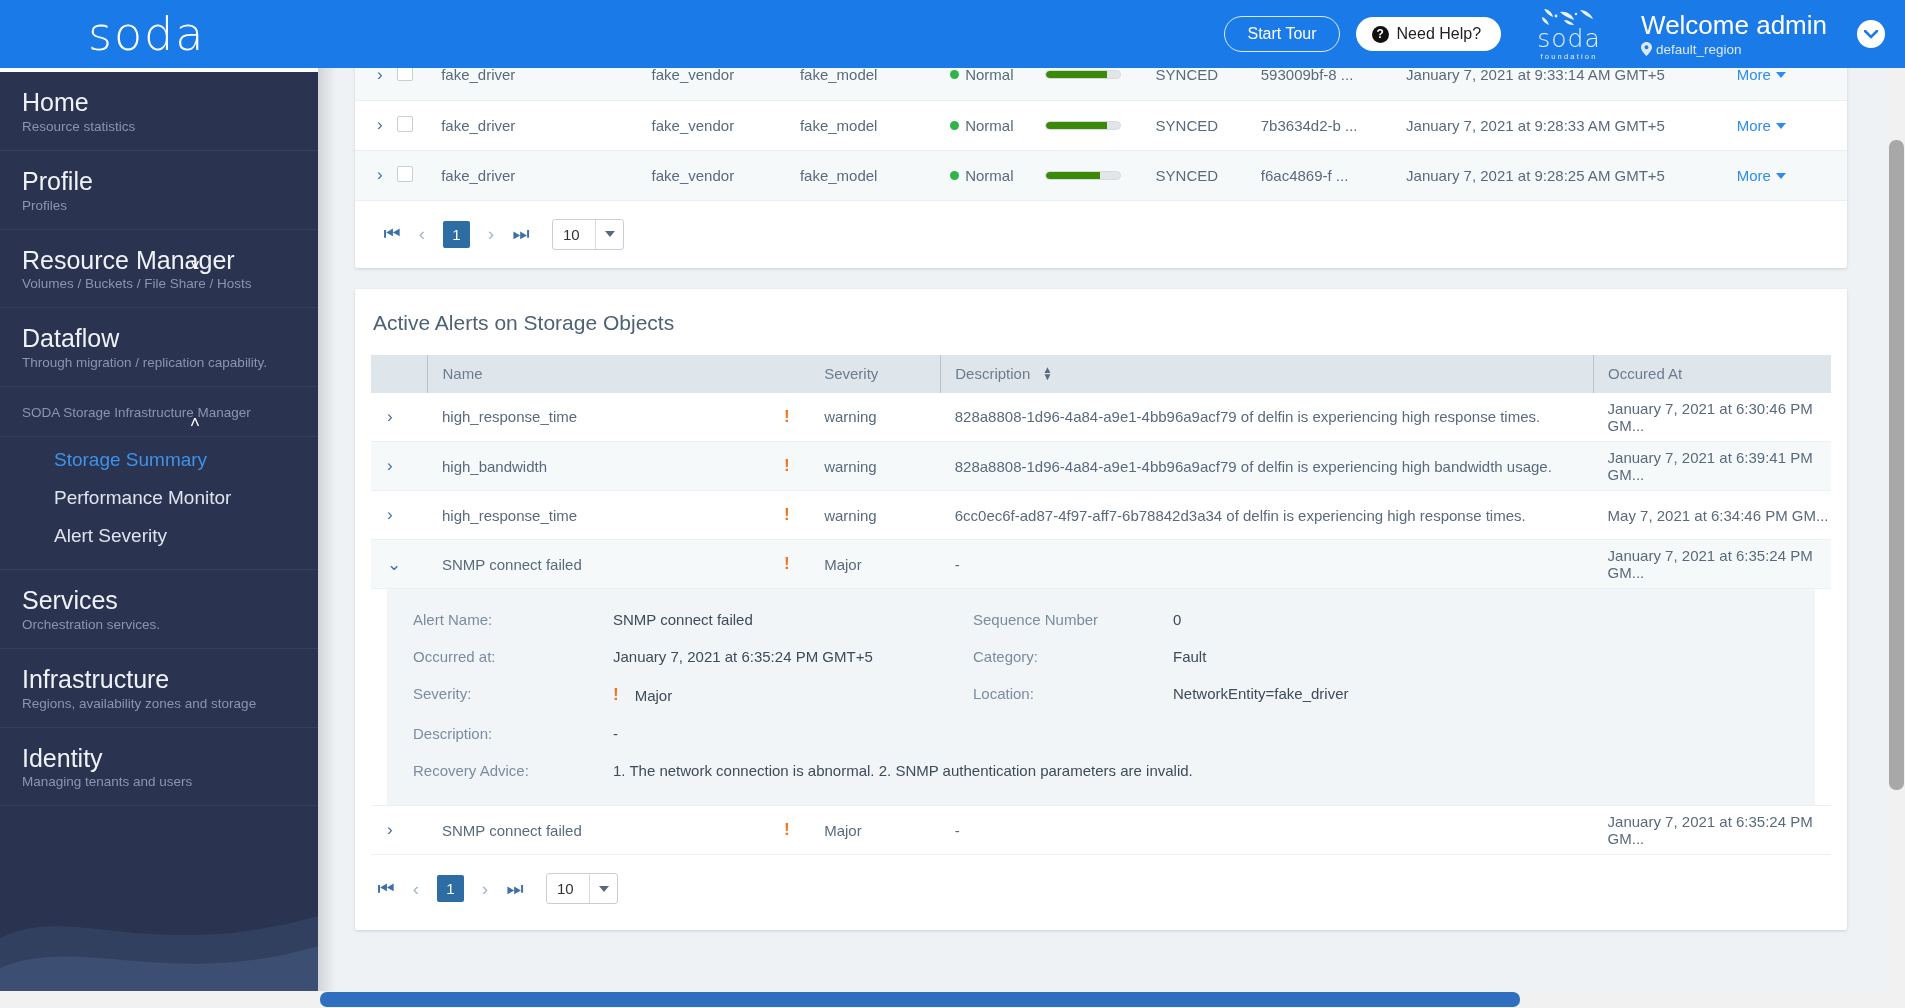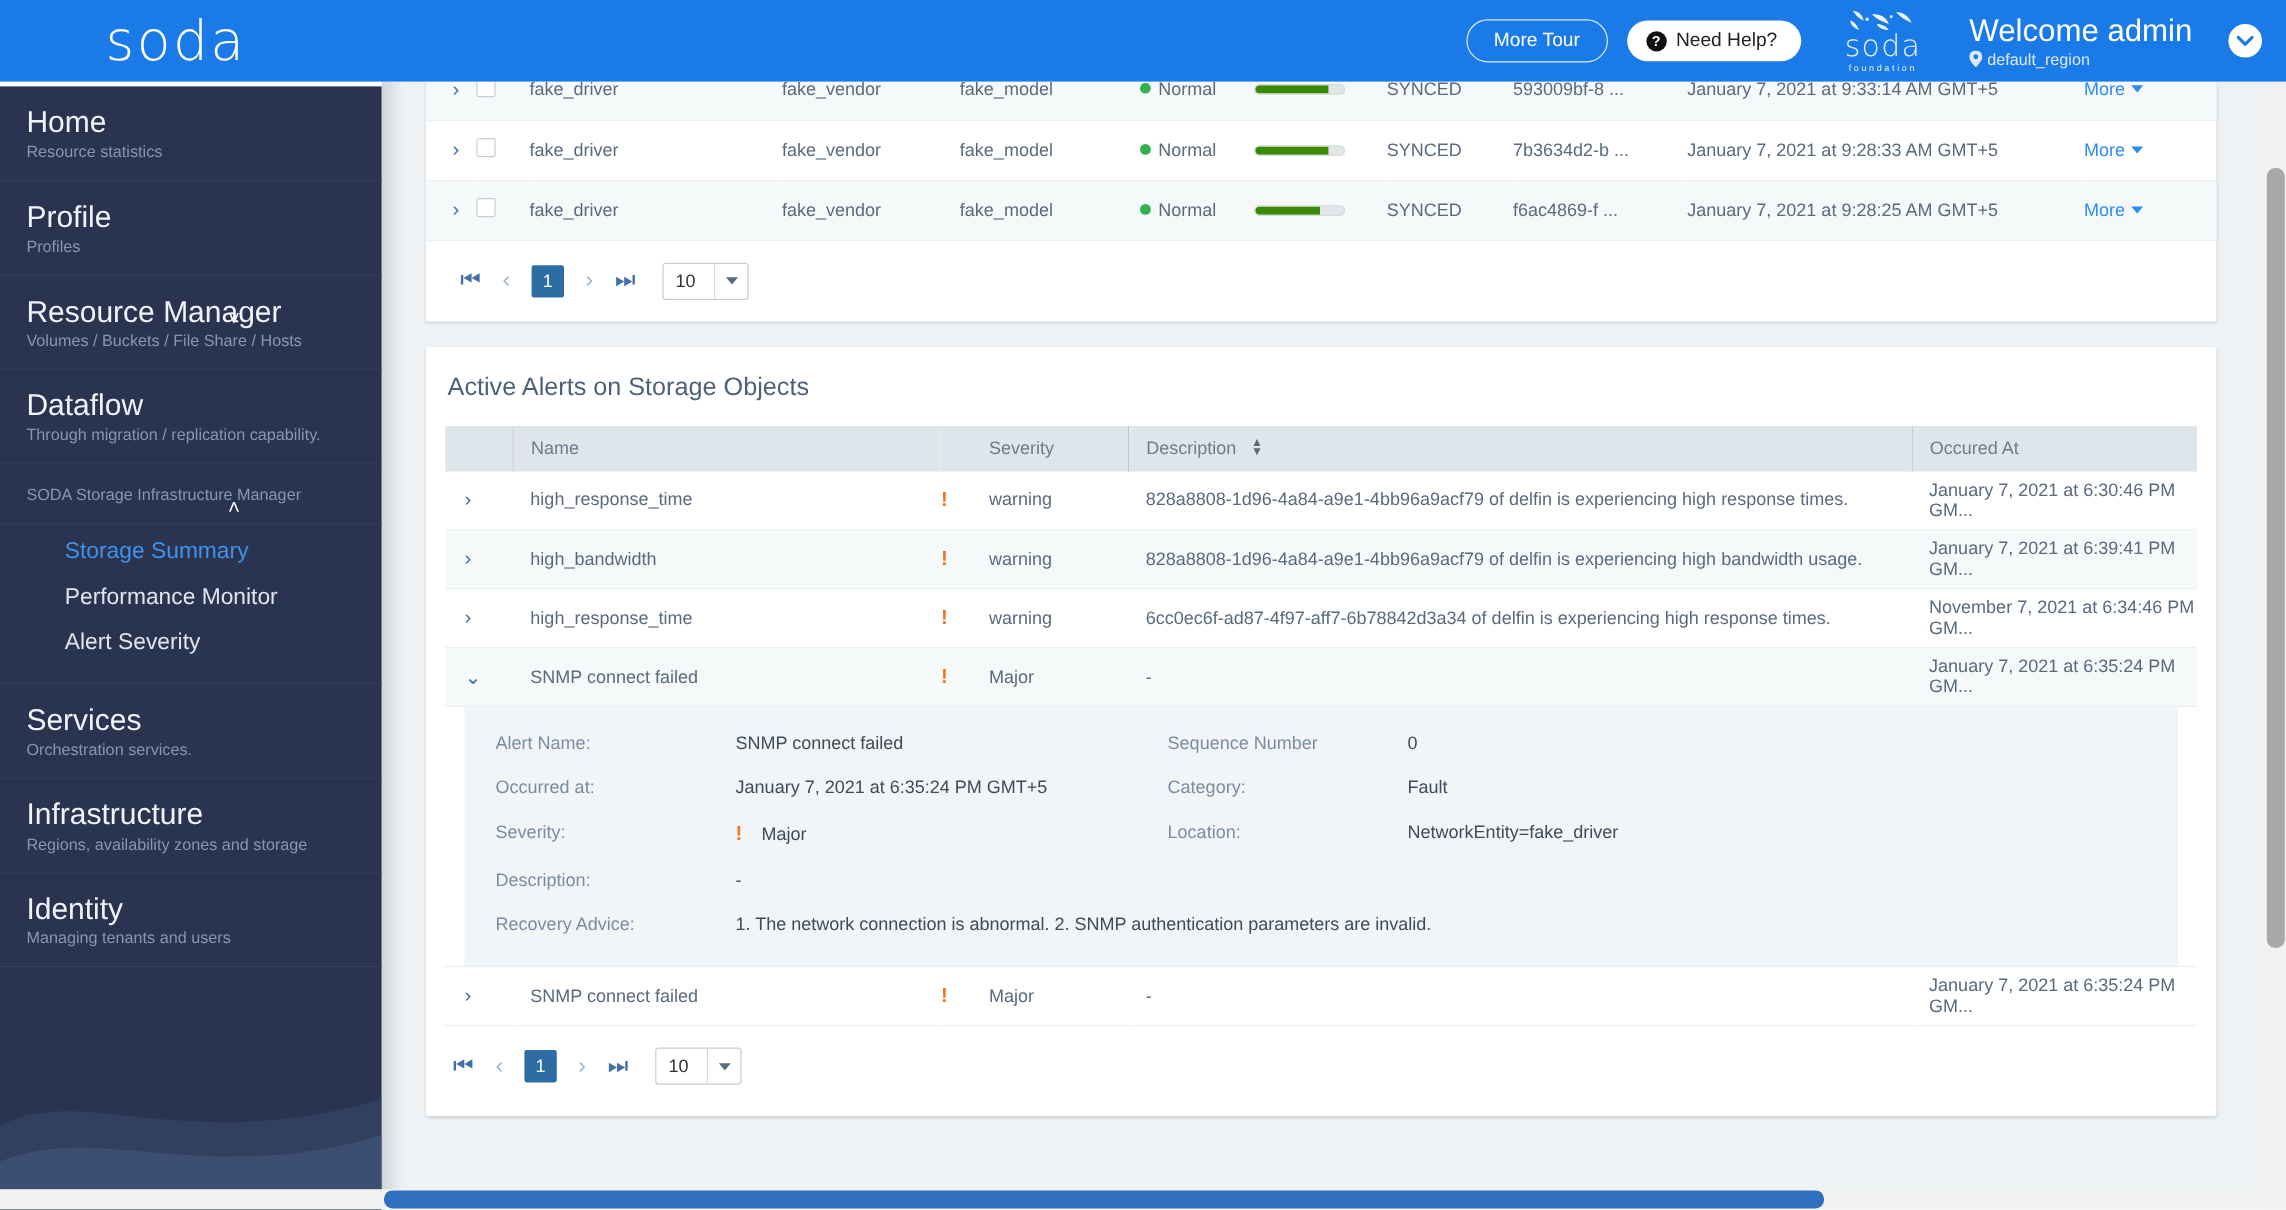--- a/index.html
+++ b/index.html
@@ -227,21 +227,21 @@
     background: linear-gradient(to right, rgba(0,0,0,.12), rgba(0,0,0,0));
     z-index: 20; pointer-events: none;
   }
 </style>
 </head>
 <body>
 
 <div class="topbar">
   <div class="brand-logo">soda</div>
   <div class="topbar-right">
-    <button class="btn-tour">More Tour</button>
+    <button class="btn-tour">Start Tour</button>
     <button class="btn-help">
       <span class="help-q">?</span>
       <span>Need Help?</span>
     </button>
     <div class="sf-logo">
       <svg width="62" height="20" viewBox="0 0 62 20">
         <path d="M6 2c4 0 8 3 9 8-3-1-6-3-9-8z" fill="#eaf3ff"></path>
         <path d="M4 10c3 1 6 4 7 8-4-2-7-4-7-8z" fill="#eaf3ff"></path>
         <path d="M22 5c6-1 12 2 14 8-5-2-10-4-14-8z" fill="#eaf3ff"></path>
         <path d="M26 13c4 0 8 2 10 5-4 0-8-1-10-5z" fill="#eaf3ff"></path>
@@ -429,21 +429,21 @@
               <td class="a-sev">warning</td>
               <td class="a-desc">828a8808-1d96-4a84-a9e1-4bb96a9acf79 of delfin is experiencing high bandwidth usage.</td>
               <td class="a-time">January 7, 2021 at 6:39:41 PM GM...</td>
             </tr>
             <tr>
               <td class="a-exp"><span class="chev">›</span></td>
               <td class="a-name">high_response_time</td>
               <td class="a-sevico"><span class="bang">!</span></td>
               <td class="a-sev">warning</td>
               <td class="a-desc">6cc0ec6f-ad87-4f97-aff7-6b78842d3a34 of delfin is experiencing high response times.</td>
-              <td class="a-time">November 7, 2021 at 6:34:46 PM GM...</td>
+              <td class="a-time">May 7, 2021 at 6:34:46 PM GM...</td>
             </tr>
             <tr class="alt">
               <td class="a-exp"><span class="chev">⌄</span></td>
               <td class="a-name">SNMP connect failed</td>
               <td class="a-sevico"><span class="bang">!</span></td>
               <td class="a-sev">Major</td>
               <td class="a-desc">-</td>
               <td class="a-time">January 7, 2021 at 6:35:24 PM GM...</td>
             </tr>
             <tr>

